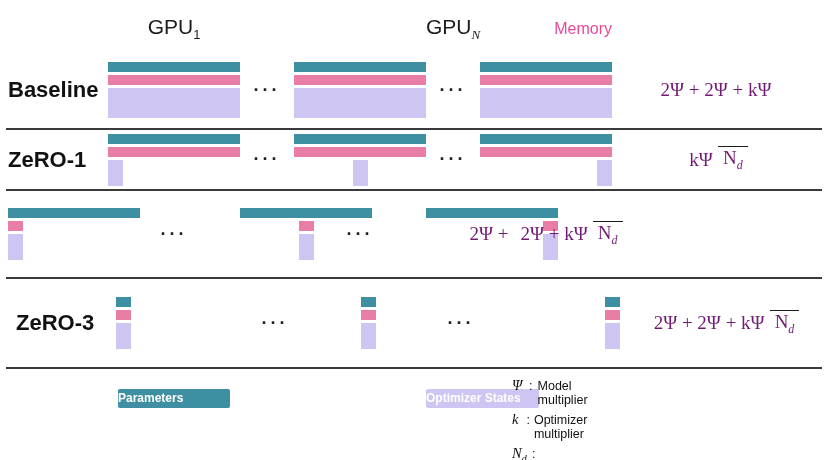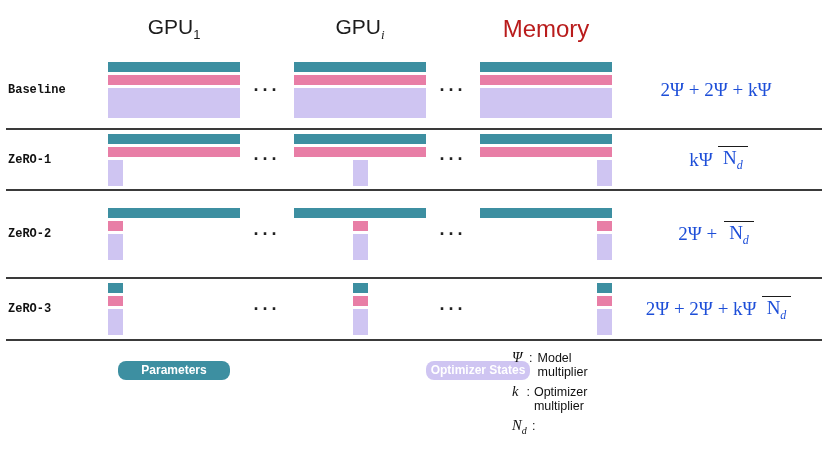--- a/index.html
+++ b/index.html
@@ -16,90 +16,90 @@
   .grid-row {
     display: grid;
     grid-template-columns: 100px 132px 54px 132px 54px 132px 208px;
     align-items: center;
   }
   
   .header-row { height: 46px; }
   .gpu-head { text-align:center; font-size:21px; color:#1c1c1c; }
   .gpu-head sub { font-size:13px; }
   .gpu-head sub.it { font-style:italic; font-family:"Liberation Serif", serif; }
-  .memory-head { text-align:center; font-size:24px; color:#b91c1c; }
+  .memory-head { text-align:right; font-size:16px; color:#ec4899; }
 
   
   .diagram-row.r0 { height: 76px; }
   .diagram-row.r1 { height: 59px; }
   .diagram-row.r2 { height: 86px; }
-  .diagram-row.r3 { height: 60px; }
-  .row-label { font-size:12px; font-weight:700; color:#111;font-family:Liberation Mono, monospace; }
+  .diagram-row.r3 { height: 88px; margin-left: 8px; }
+  .row-label { font-size:22px; font-weight:700; color:#111; }
 
   .gpu-cell { display:flex; flex-direction:column; gap:3px; width:132px; }
   .gpu-cell.align-left   { align-items:flex-start; }
   .gpu-cell.align-center { align-items:center; }
   .gpu-cell.align-right  { align-items:flex-end; }
   .bar { height:10px; }
   .bar.params { background: var(--c-parameters, #3d8fa1); }
   .bar.grads  { background: var(--c-gradients, #e87ea6); }
   .bar.opt    { background: var(--c-optimizer, #cfc5f2); }
   .bar.full  { width:100%; }
   .bar.shard { width:15px; }
   .bar.opt.full  { height:30px; }
   .bar.opt.shard { height:26px; }
 
   .dots { text-align:center; font-size:18px; font-weight:700; letter-spacing:3px; color:#222; }
 
   .memory-cell { display:flex; justify-content:center; }
   .formula {
     display:inline-flex; align-items:center; gap:7px;
     font-family:"Liberation Serif", serif;
-    font-size:19px; color:#1d4ed8; white-space:nowrap;justify-content:center;
+    font-size:19px; color:#701a75; white-space:nowrap;justify-content:center;
   }
   .frac { display:inline-flex; flex-direction:row; align-items:center; line-height:1.15; }
   .frac .num { padding:0 5px; }
   .frac .den { border-top:1.4px solid #1b1b1b; padding:0 5px; }
   .frac sub, .formula sub { font-size:12px; font-style:italic; }
 
   .divider { height:2px; background: var(--c-divider, #3a3a3a); margin:0 -2px; }
 
   
   .footer-row { align-items:flex-start; margin-top:6px; }
   .legend-box {
     margin: 14px auto 0 auto;
     height: 19px; line-height:19px;
-    border-radius:8px;
-    text-align:center; font-size:12px; font-weight:700;
+    border-radius:2px;
+    font-size:12px; font-weight:700;
     color: var(--c-legend_text, #ffffff);
   }
   .legend-box.params { width:112px; background: var(--c-parameters, #3d8fa1); }
   .legend-box.grads  { width:112px; background: var(--c-gradients, #e87ea6); }
-  .legend-box.opt    { width:104px; background: var(--c-optimizer, #cfc5f2); }
+  .legend-box.opt    { width:113px; background: var(--c-optimizer, #cfc5f2); }
 
   .notes { padding-left:32px; display:flex; flex-direction:column; gap:4px; margin-top:2px; }
   .note-line { display:flex; align-items:baseline; font-size:12.5px; color:#111; }
   .note-sym {
     font-family:"Liberation Serif", serif; font-style:italic;
     font-size:14.5px; width:20px; display:inline-block;
   }
   .note-sym sub { font-size:10px; }
   .note-sep { width:10px; display:inline-block; }
 </style>
 </head>
 <body>
 
 <div id="page">
 
   <div class="grid-row header-row">
     <div></div>
     <div class="gpu-head"><span>GPU</span><sub>1</sub></div>
     <div></div>
-    <div class="gpu-head"><span>GPU</span><sub class="it">i</sub></div>
-    <div></div>
+    <div></div>
+    <div class="gpu-head"><span>GPU</span><sub class="it">N</sub></div>
     <div class="memory-head">Memory</div>
   </div>
 
   <div class="grid-row diagram-row r0">
     <div class="row-label">Baseline</div>
     <div class="gpu-cell align-left">
       <div class="bar params full"></div>
       <div class="bar grads full"></div>
       <div class="bar opt full"></div>
     </div>
@@ -149,21 +149,20 @@
           <span class="num">kΨ</span>
           <span class="den"><span>N</span><sub>d</sub></span>
         </span>
       </span>
     </div>
   </div>
 
   <div class="divider"></div>
 
   <div class="grid-row diagram-row r2">
-    <div class="row-label">ZeRO-2</div>
     <div class="gpu-cell align-left">
       <div class="bar params full"></div>
       <div class="bar grads shard"></div>
       <div class="bar opt shard"></div>
     </div>
     <div class="dots">···</div>
     <div class="gpu-cell align-center">
       <div class="bar params full"></div>
       <div class="bar grads shard"></div>
       <div class="bar opt shard"></div>
@@ -171,20 +170,21 @@
     <div class="dots">···</div>
     <div class="gpu-cell align-right">
       <div class="bar params full"></div>
       <div class="bar grads shard"></div>
       <div class="bar opt shard"></div>
     </div>
     <div class="memory-cell">
       <span class="formula">
         <span>2Ψ +</span>
         <span class="frac">
+          <span class="num">2Ψ + kΨ</span>
           <span class="den"><span>N</span><sub>d</sub></span>
         </span>
       </span>
     </div>
   </div>
 
   <div class="divider"></div>
 
   <div class="grid-row diagram-row r3">
     <div class="row-label">ZeRO-3</div>

